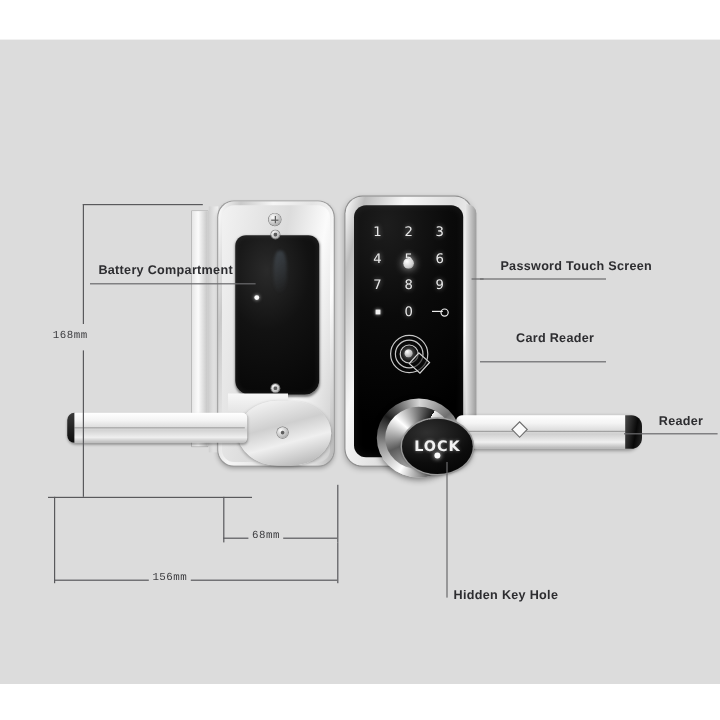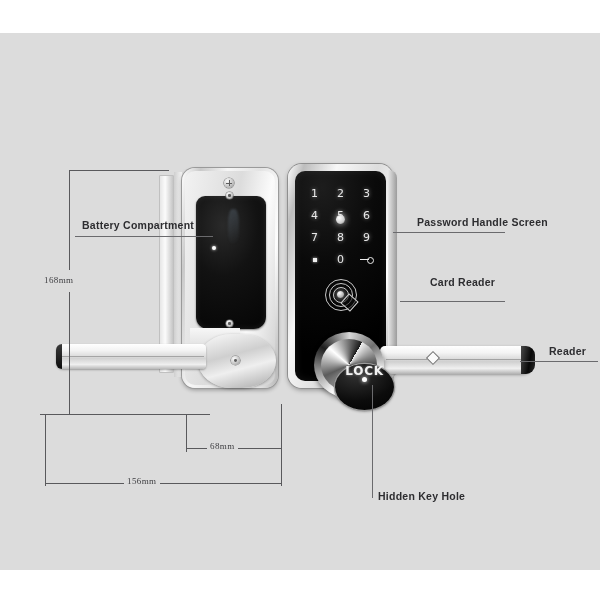--- a/index.html
+++ b/index.html
@@ -112,24 +112,24 @@
           border:1.1px solid #d3d3d3;transform:rotate(42deg);background:rgba(10,10,10,.6);}
 
   
   .r-rose{position:absolute;left:26px;top:168px;width:70px;height:66px;border-radius:50%;
           background:conic-gradient(from 210deg,#ffffff,#8f8f8f 14%,#1d1d1d 26%,#d7d7d7 42%,
                      #6f6f6f 56%,#fafafa 70%,#3a3a3a 84%,#ffffff 100%);
           box-shadow:0 2px 5px rgba(0,0,0,.45);}
   .r-rose2{position:absolute;left:33px;top:175px;width:56px;height:52px;border-radius:50%;
           background:conic-gradient(from 30deg,#efefef,#2a2a2a 20%,#cfcfcf 40%,
                      #5c5c5c 60%,#ffffff 78%,#1a1a1a 100%);}
-  .lock-badge{position:absolute;left:47px;top:200px;width:59px;height:46px;border-radius:50%;
+  .lock-badge{position:absolute;left:47px;top:185px;width:59px;height:46px;border-radius:50%;
           background:radial-gradient(120% 100% at 35% 25%,#303030 0%,#0c0c0c 55%,#000 100%);
           box-shadow:0 0 0 1.2px #9b9b9b,0 1px 3px rgba(0,0,0,.6);
-          display:flex;justify-content:center;}
+          display:flex;align-items:center;justify-content:center;}
   .lock-text{color:#f2f2f2;font-size:12px;letter-spacing:.8px;font-weight:bold;
           font-family:"DejaVu Sans",sans-serif;text-shadow:0 0 3px rgba(255,255,255,.45);}
   .keyhole-dot{position:absolute;left:74px;top:213px;width:5px;height:5px;border-radius:50%;
           background:#fcfcfc;box-shadow:0 0 4px rgba(255,255,255,.95);}
 
   .r-handle{position:absolute;left:92px;top:182px;width:152px;height:28px;
           border-radius:5px 9px 9px 5px;
           background:linear-gradient(180deg,#ffffff 0%,#f4f4f4 24%,#d0d0d0 56%,#f0f0f0 80%,#b2b2b2 100%);
           box-shadow:0 1px 3px rgba(0,0,0,.32);}
   .r-handle-line{position:absolute;left:98px;top:195px;width:140px;height:1px;
@@ -137,21 +137,21 @@
   .r-handle-cap{position:absolute;left:233px;top:182px;width:14px;height:28px;
           border-radius:0 9px 9px 0;background:linear-gradient(100deg,#4a4a4a,#080808 60%,#2b2b2b);}
   .r-handle-hole{position:absolute;left:140px;top:189px;width:8px;height:8px;
           border:1.3px solid #6e6e6e;transform:rotate(45deg);background:#fafafa;}
 
   
   .dim-line{position:absolute;background:#59595c;}
   .dim-v{width:1px;}
   .dim-h{height:1px;}
   .dim-label{position:absolute;color:#3d3d40;font-size:9px;letter-spacing:.4px;
-             font-family:Liberation Serif, serif;background:#dcdcdc;padding:0 3px;}
+             font-family:Liberation Mono, monospace;background:#dcdcdc;padding:0 3px;}
 
   
   .callout{position:absolute;color:#2d2d30;font-size:10.5px;font-weight:bold;
            letter-spacing:.25px;white-space:nowrap;
            font-family:"Liberation Sans",sans-serif;}
   .lead{position:absolute;background:#6a6a6d;}
   .lead-h{height:1px;}
   .lead-v{width:1px;}
 </style>
 </head>
@@ -249,21 +249,21 @@
   <div class="dim-label" style="left:207px;top:441px;">68mm</div>
 
   <div class="dim-line dim-v" style="left:45px;top:414px;height:72px;"></div>
   <div class="dim-line dim-v" style="left:281px;top:452px;height:34px;"></div>
   <div class="dim-line dim-h" style="left:45px;top:483px;width:236px;"></div>
   <div class="dim-label" style="left:124px;top:476px;">156mm</div>
 
   <div class="callout" style="left:82px;top:219px;">Battery Compartment</div>
   <div class="lead lead-h" style="left:75px;top:236px;width:138px;"></div>
 
-  <div class="callout" style="left:417px;top:216px;">Password Handle Screen</div>
+  <div class="callout" style="left:417px;top:216px;">Password Touch Screen</div>
   <div class="lead lead-h" style="left:400px;top:232px;width:105px;"></div>
   <div class="lead lead-h" style="left:393px;top:232px;width:10px;"></div>
 
   <div class="callout" style="left:430px;top:276px;">Card Reader</div>
   <div class="lead lead-h" style="left:400px;top:301px;width:105px;"></div>
 
   <div class="callout" style="left:549px;top:345px;">Reader</div>
   <div class="lead lead-h" style="left:520px;top:361px;width:78px;"></div>
 
   <div class="callout" style="left:378px;top:490px;text-align:right;">Hidden Key Hole</div>

